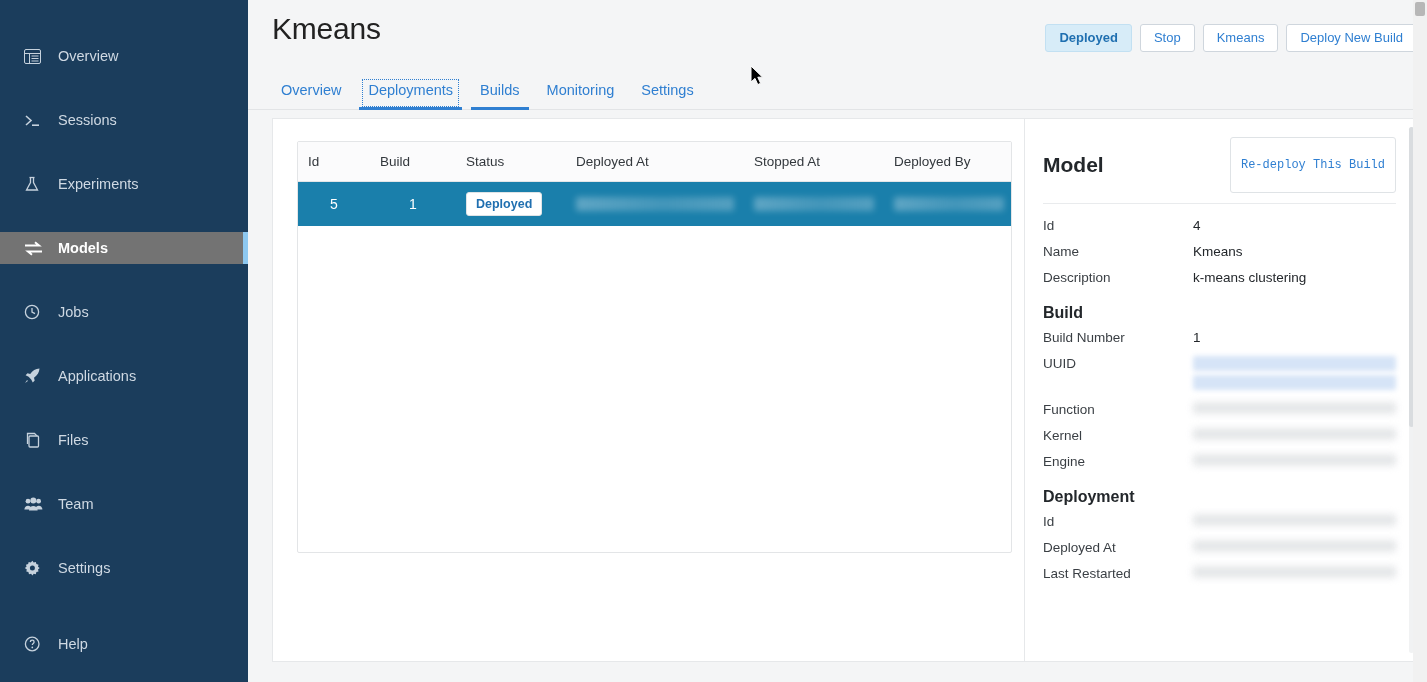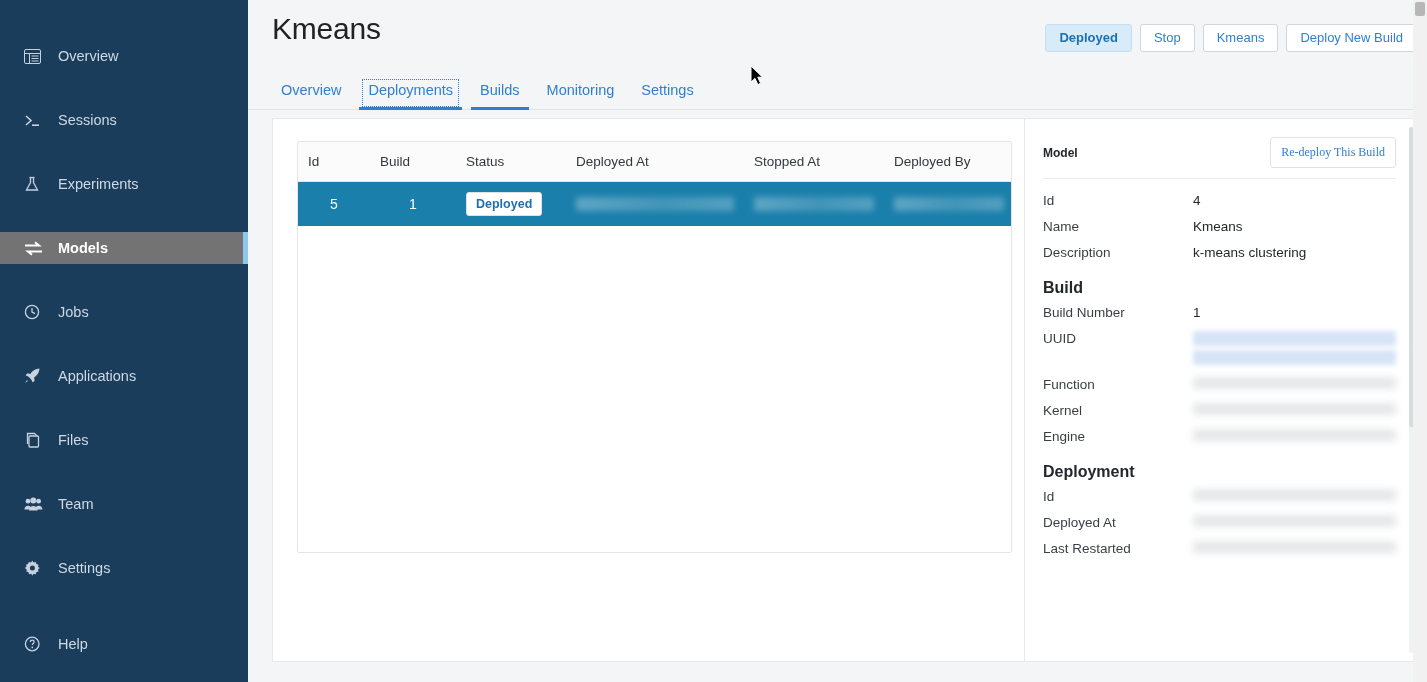--- a/index.html
+++ b/index.html
@@ -206,30 +206,30 @@
     overflow: hidden;
     margin-top: -22px;
     padding-top: 18px;
   }
   .detail-head {
     display: flex; align-items: center; justify-content: space-between;
     padding-bottom: 10px;
     border-bottom: 1px solid #e9ebed;
     margin-bottom: 14px;
   }
-  .detail-head h3 { font-size: 12px; color: #23272b; font-weight: bold; }
+  .detail-head h3 { font-size: 21px; color: #23272b; font-weight: bold; }
   .redeploy-btn {
     border: 1px solid #dfe3e6;
     background: #fff;
     color: #2f7fd1;
     font-size: 12px;
-    padding: 7px 10px;
+    padding: 20px 10px;
     border-radius: 3px;
     cursor: pointer;
-    font-family: Liberation Serif, serif;
+    font-family: Liberation Mono, monospace;
   }
   .sec-title {
     font-size: 16px; color: #23272b; font-weight: bold;
     margin: 16px 0 8px 0;
   }
   .kv { display: flex; align-items: flex-start; margin-bottom: 8px; min-height: 18px; }
   .kv .k { flex: 0 0 150px; font-size: 13.5px; color: #3a3f44; }
   .kv .v { flex: 1 1 auto; font-size: 13.5px; color: #23272b; min-height: 16px; }
   .v-blur {
     display: block; height: 12px; border-radius: 2px;

